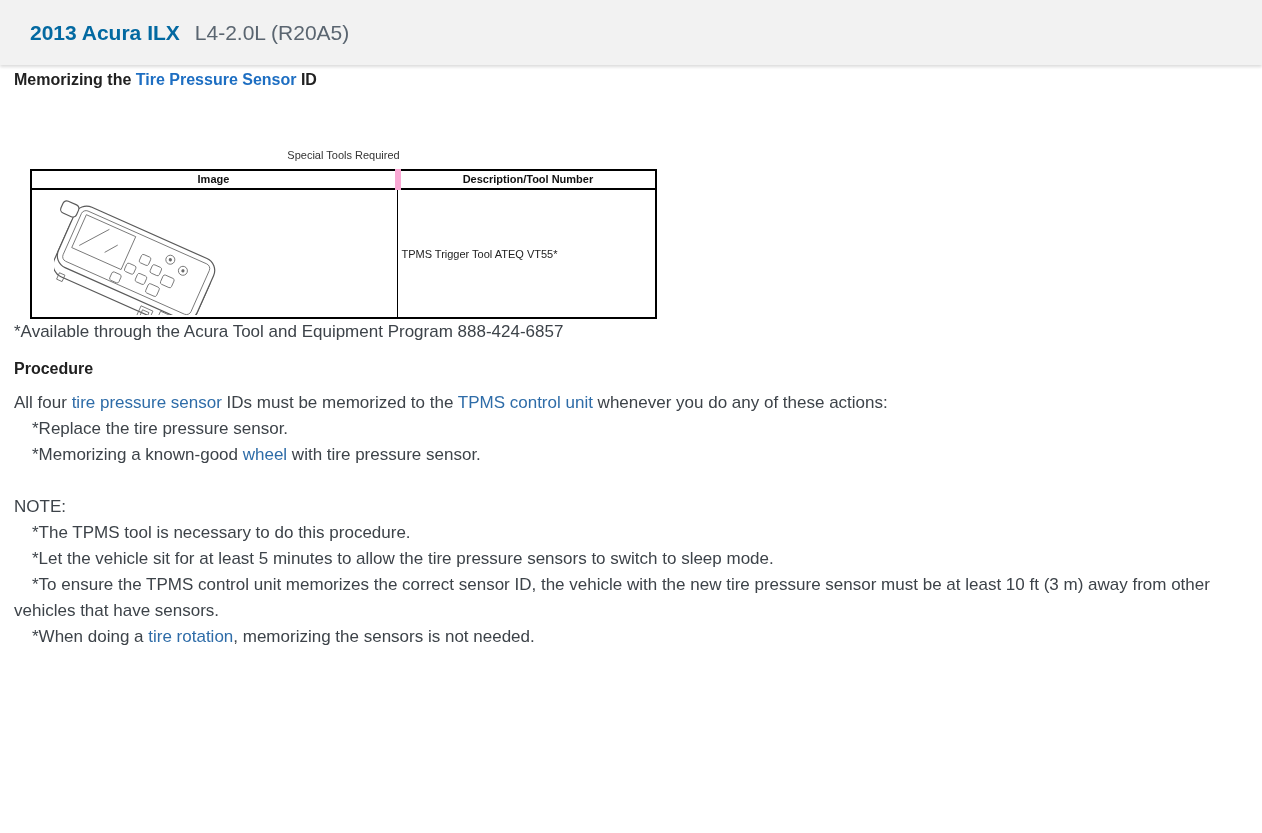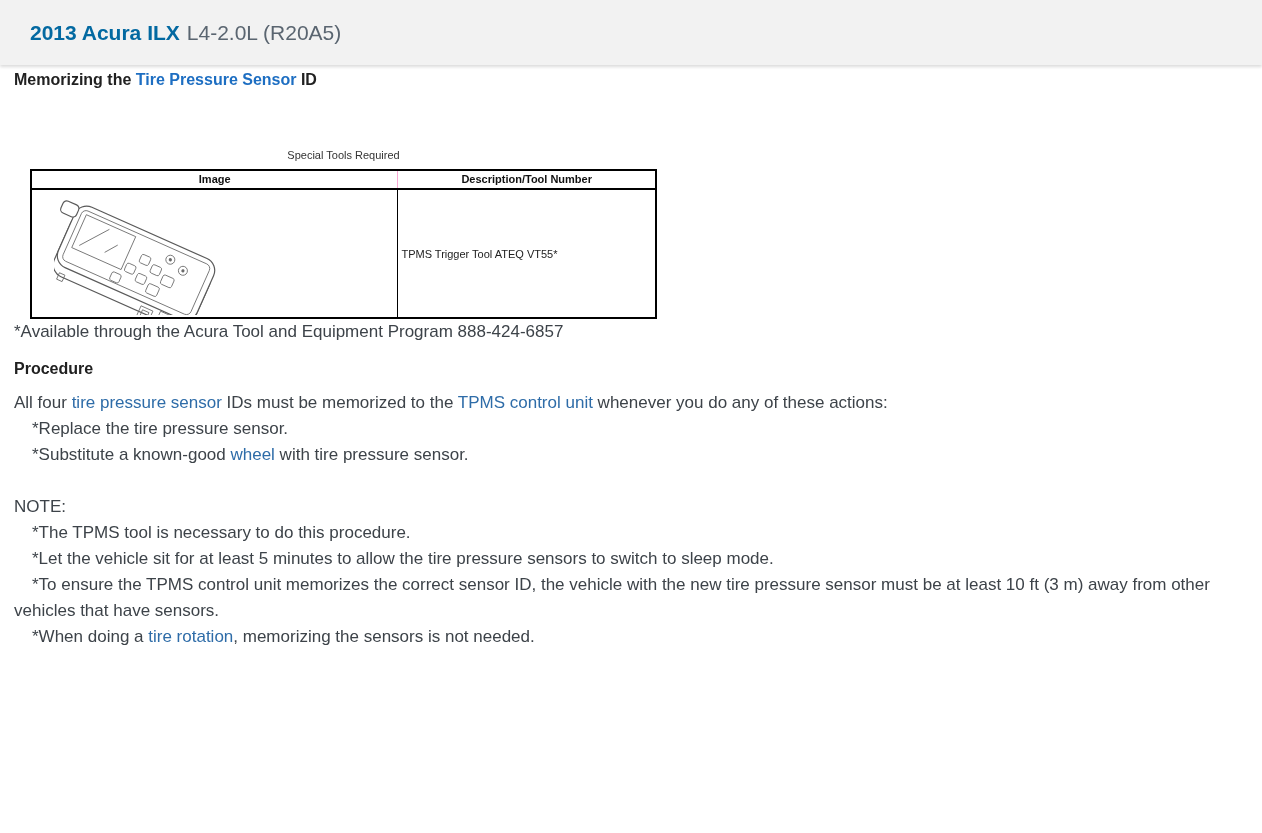--- a/index.html
+++ b/index.html
@@ -25,21 +25,21 @@
   }
   .header-title-bold {
     font-size: 21px;
     font-weight: 700;
     color: #0369a1;
   }
   .header-title-rest {
     font-size: 21px;
     font-weight: 400;
     color: #5a6570;
-    margin-left: 7px;
+    margin-left: 15px;
   }
 
   
   .content {
     padding: 0 7px 0 14px;
     position: relative;
     z-index: 1;
   }
 
   .doc-heading {
@@ -74,21 +74,21 @@
     font-family: "Liberation Sans", sans-serif;
   }
   table.tools-table th {
     border-bottom: 2px solid #000;
     font-size: 11px;
     font-weight: 700;
     color: #111;
     text-align: center;
     padding: 2px 0 3px 0;
   }
-  table.tools-table th.col-image { width: 354px; border-right: 1px solid #f9a8d4; }
+  table.tools-table th.col-image { width: 354px; border-right: 6px solid #f9a8d4; }
   table.tools-table th.col-desc  { width: 249px; }
   table.tools-table td {
     vertical-align: middle;
     font-size: 11px;
     color: #222;
   }
   td.cell-image { border-right: 1px solid #000; height: 128px; padding-left: 22px; }
   td.cell-desc  { padding-left: 3px; }
 
   
@@ -176,21 +176,21 @@
   <div class="availability para">*Available through the Acura Tool and Equipment Program 888-424-6857</div>
 
   <div class="procedure-heading">Procedure</div>
 
   <div class="para intro">
     <span>All four </span><a class="body-link">tire pressure sensor</a><span> IDs must be memorized to the </span><a class="body-link">TPMS control unit</a><span> whenever you do any of these actions:</span>
   </div>
 
   <div class="para indent">*Replace the tire pressure sensor.</div>
   <div class="para indent">
-    <span>*Substitute a known-good </span><a class="body-link">wheel</a><span> with tire pressure sensor.</span>
+    <span>*Memorizing a known-good </span><a class="body-link">wheel</a><span> with tire pressure sensor.</span>
   </div>
 
   <div class="note-block">
     <div class="para">NOTE:</div>
     <div class="para indent">*The TPMS tool is necessary to do this procedure.</div>
     <div class="para indent">*Let the vehicle sit for at least 5 minutes to allow the tire pressure sensors to switch to sleep mode.</div>
     <div class="para indent">*To ensure the TPMS control unit memorizes the correct sensor ID, the vehicle with the new tire pressure sensor must be at least 10 ft (3 m) away from other vehicles that have sensors.</div>
     <div class="para indent">
       <span>*When doing a </span><a class="body-link">tire rotation</a><span>, memorizing the sensors is not needed.</span>
     </div>

